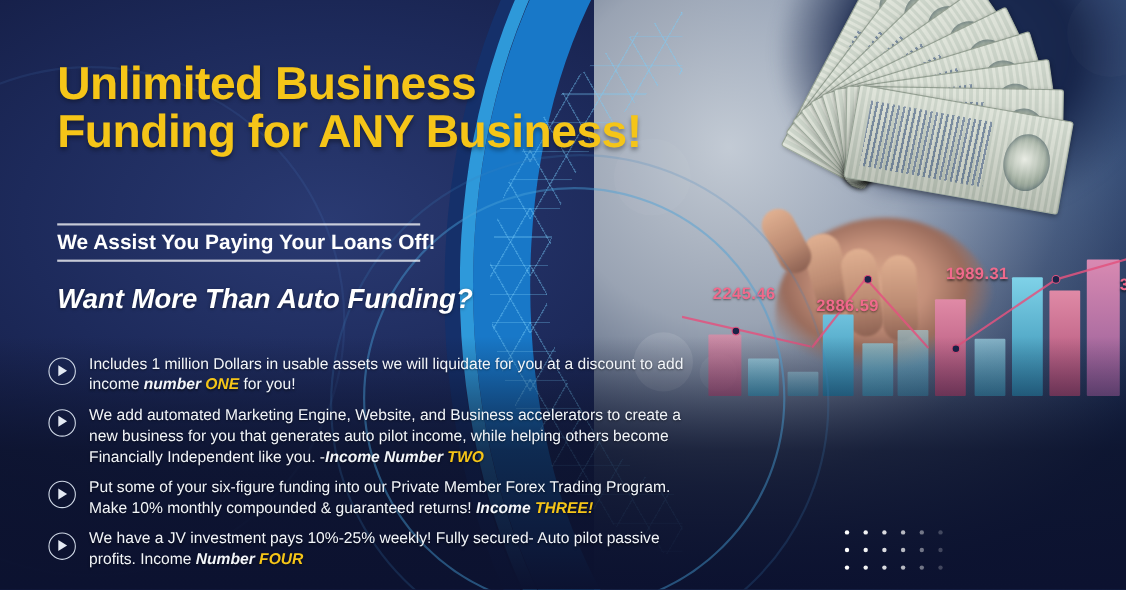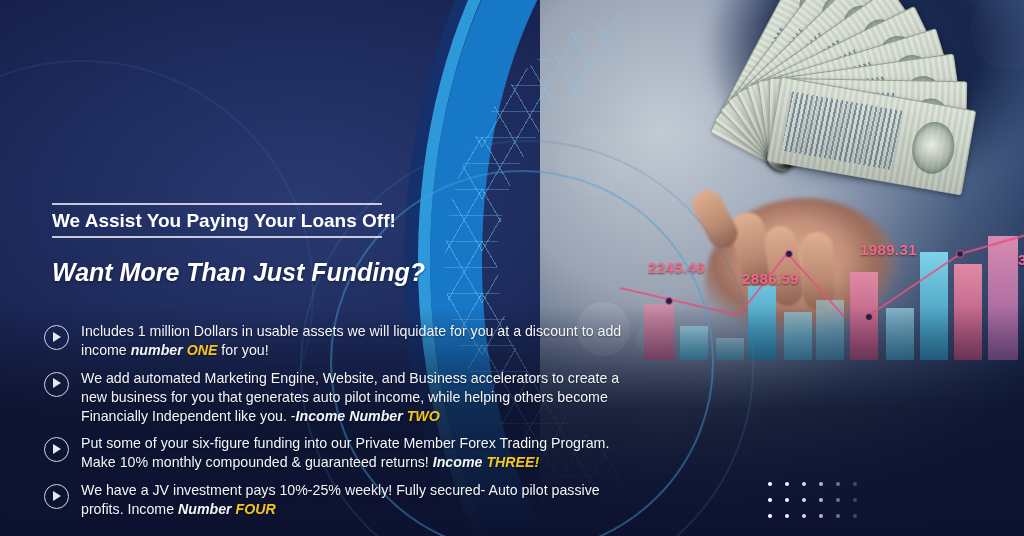--- a/index.html
+++ b/index.html
@@ -312,27 +312,31 @@
     <div class="dot" style="left:0px;top:32px;opacity:1"></div>
     <div class="dot" style="left:17px;top:32px;opacity:.95"></div>
     <div class="dot" style="left:34px;top:32px;opacity:.85"></div>
     <div class="dot" style="left:51px;top:32px;opacity:.7"></div>
     <div class="dot" style="left:68px;top:32px;opacity:.42"></div>
     <div class="dot" style="left:85px;top:32px;opacity:.22"></div>
   </div>
 
   <div class="content">
 
+    <div class="headline">
+      <span class="l1">Unlimited Business</span>
+      <span class="l2">Funding for ANY Business!</span>
+    </div>
 
 
     <div class="rule top"></div>
     <div class="assist">We Assist You Paying Your Loans Off!</div>
     <div class="rule bot"></div>
 
-    <div class="want">Want More Than Just Funding?</div>
+    <div class="want">Want More Than Auto Funding?</div>
 
     <div class="bullets">
 
       <div class="bullet">
         <span class="bullet-icon"></span>
         <span class="bullet-text"><span>Includes 1 million Dollars in usable assets we will liquidate for you at a discount to add income </span><i>number </i><span class="y">ONE</span><span> for you!</span></span>
       </div>
 
       <div class="bullet">
         <span class="bullet-icon"></span>

